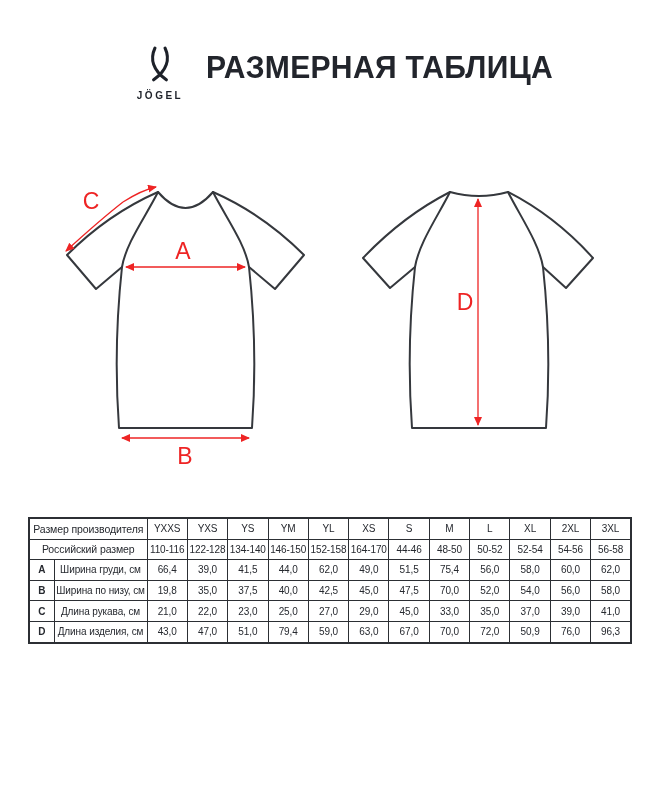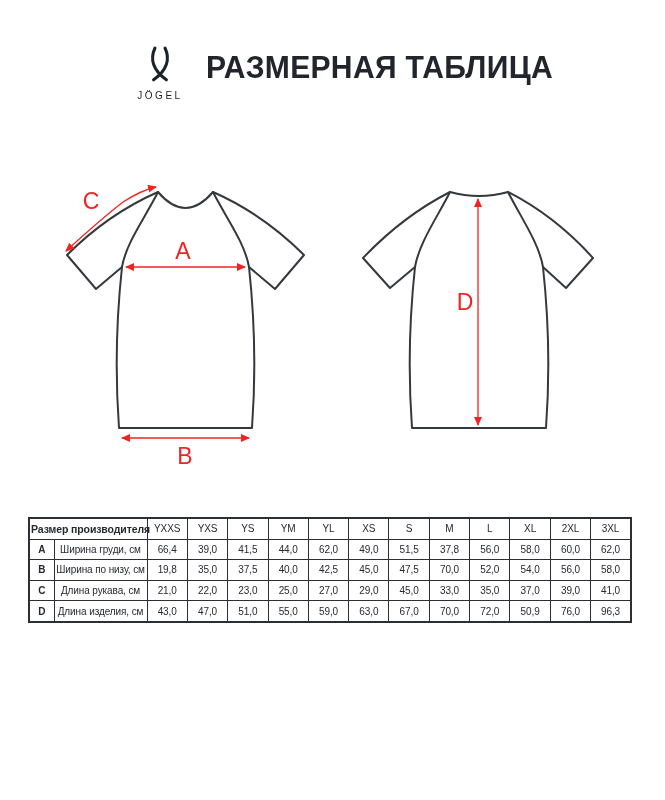--- a/index.html
+++ b/index.html
@@ -7,21 +7,21 @@
     width:665px;height:800px;background:#ffffff;
     font-family:"Liberation Sans","DejaVu Sans",sans-serif;
     color:#26292f;position:relative;overflow:hidden;
   }
   .page{position:relative;width:665px;height:800px;background:#ffffff;}
 
   
   .brand{position:absolute;left:128px;top:40px;width:64px;text-align:center;}
   .brand svg{display:block;margin:0 auto;}
   .brand .brand-text{
-    margin-top:2px;font-size:10px;font-weight:400;letter-spacing:2.5px;
+    margin-top:2px;font-size:10px;font-weight:700;letter-spacing:2.5px;
     color:#1d2129;white-space:nowrap;
   }
   .page-title{
     position:absolute;left:206px;top:50px;width:340px;
     font-size:31px;font-weight:700;letter-spacing:.3px;color:#22252c;
     white-space:nowrap;transform:scaleX(.97);transform-origin:left;
   }
 
   
   .diagram{position:absolute;left:0;top:158px;}
@@ -34,21 +34,21 @@
   .size-table{
     position:absolute;left:28px;top:517px;width:604px;
     border-collapse:collapse;table-layout:fixed;
     font-size:10px;color:#26292f;letter-spacing:-.1px;
   }
   .size-table td,.size-table th{
     border:1.4px solid #2c2f34;height:19.6px;padding:0 1px;
     text-align:center;vertical-align:middle;font-weight:400;white-space:nowrap;
   }
   .size-table{border:2.5px solid #2c2f34;}
-  .size-table th.hdr{font-weight:700;font-size:10.5px;}
+  .size-table th.hdr{font-weight:400;font-size:10.5px;}
   .size-table th.letter{font-weight:700;}
   .col-letter{width:25px;}
   .col-desc{width:93px;}
 </style>
 </head>
 <body>
 
 <div class="page">
 
   <div class="brand">
@@ -144,30 +144,45 @@
           <th>YL</th>
           <th>XS</th>
           <th>S</th>
           <th>M</th>
           <th>L</th>
           <th>XL</th>
           <th>2XL</th>
           <th>3XL</th>
         </tr>
         <tr>
+          <th colspan="2" class="hdr">Российский размер</th>
+          <td>110-116</td>
+          <td>122-128</td>
+          <td>134-140</td>
+          <td>146-150</td>
+          <td>152-158</td>
+          <td>164-170</td>
+          <td>44-46</td>
+          <td>48-50</td>
+          <td>50-52</td>
+          <td>52-54</td>
+          <td>54-56</td>
+          <td>56-58</td>
+        </tr>
+        <tr>
           <th class="letter">A</th>
           <td>Ширина груди, см</td>
           <td>66,4</td>
           <td>39,0</td>
           <td>41,5</td>
           <td>44,0</td>
           <td>62,0</td>
           <td>49,0</td>
           <td>51,5</td>
-          <td>37,8</td>
+          <td>75,4</td>
           <td>56,0</td>
           <td>58,0</td>
           <td>60,0</td>
           <td>62,0</td>
         </tr>
         <tr>
           <th class="letter">B</th>
           <td>Ширина по низу, см</td>
           <td>19,8</td>
           <td>35,0</td>
@@ -197,21 +212,21 @@
           <td>37,0</td>
           <td>39,0</td>
           <td>41,0</td>
         </tr>
         <tr>
           <th class="letter">D</th>
           <td>Длина изделия, см</td>
           <td>43,0</td>
           <td>47,0</td>
           <td>51,0</td>
-          <td>55,0</td>
+          <td>79,4</td>
           <td>59,0</td>
           <td>63,0</td>
           <td>67,0</td>
           <td>70,0</td>
           <td>72,0</td>
           <td>50,9</td>
           <td>76,0</td>
           <td>96,3</td>
         </tr>
       </tbody>

